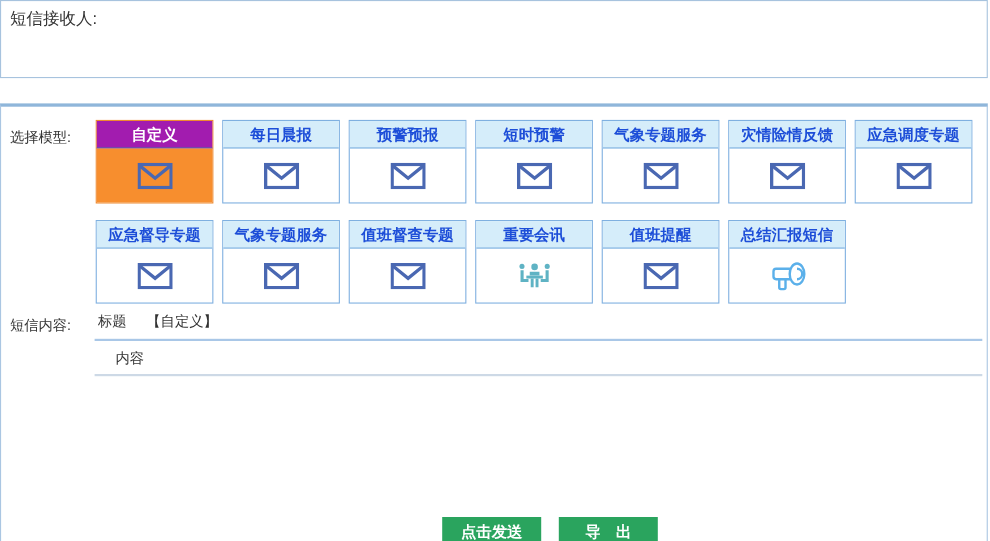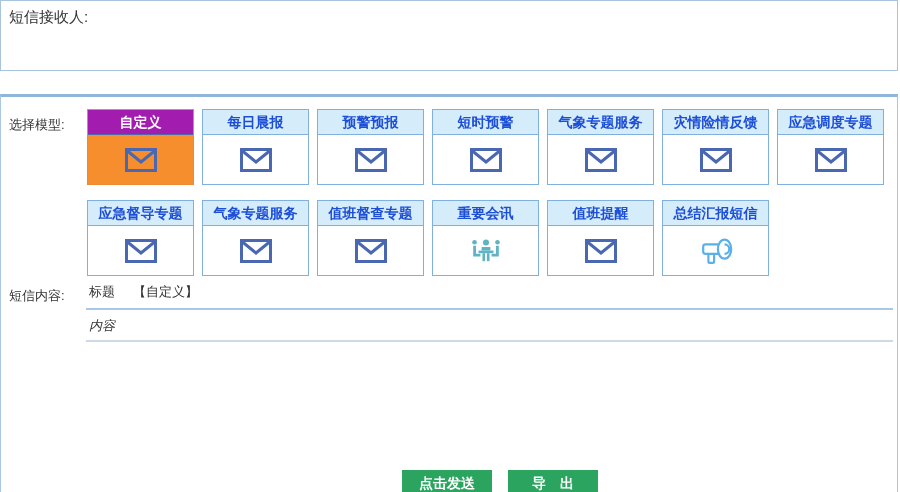--- a/index.html
+++ b/index.html
@@ -46,21 +46,21 @@
   .title-row {
     position:absolute; left:85px; top:186px; width:807px; height:27px;
     border-bottom:2px solid #a9c7e7; display:flex; align-items:flex-start; font-size:13px;
   }
   .title-row .t-label { margin-left:3px; }
   .title-row .t-value { margin-left:18px; }
   .content-row {
     position:absolute; left:85px; top:215px; width:807px; height:30px;
     border-bottom:2px solid #cdd9e6; display:flex; align-items:center; font-size:13px;
   }
-  .content-row .c-label { margin-left:3px;font-style:italic; }
+  .content-row .c-label { margin-left:19px; }
 
   
   .btn {
     position:absolute; top:373px; width:90px; height:27px;
     background:#2aa45e; color:#fff; border:none; font-size:14px; font-weight:bold;
     font-family:"Liberation Sans","DejaVu Sans",sans-serif; cursor:pointer;
     text-align:center; line-height:27px;
   }
   .btn-send { left:401px; }
   .btn-export { left:507px; }

